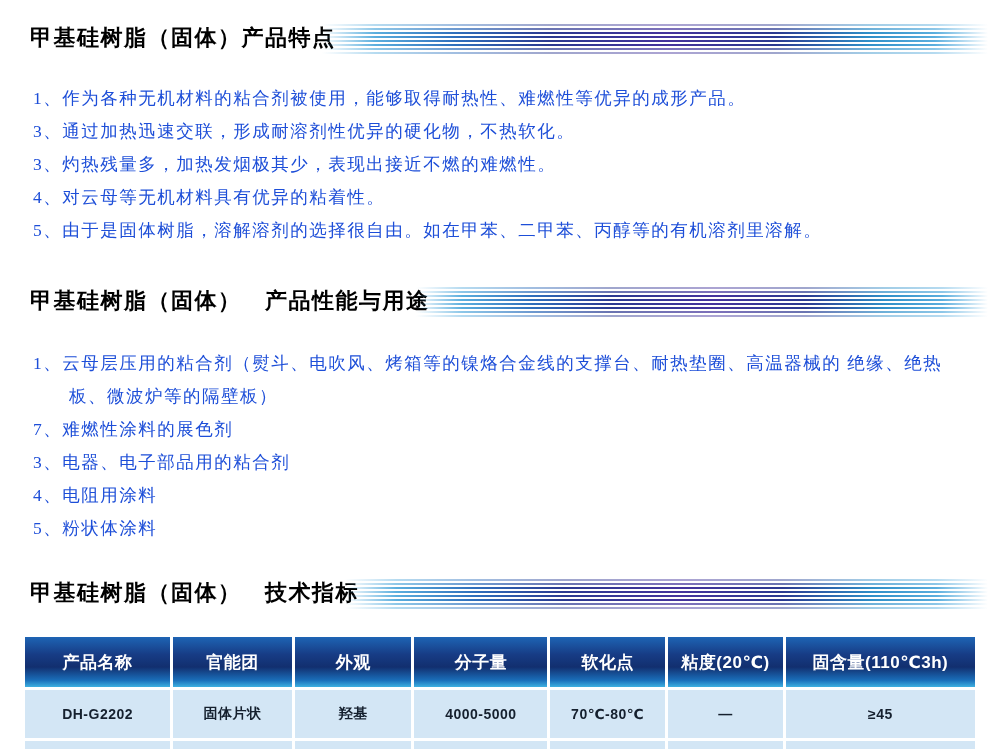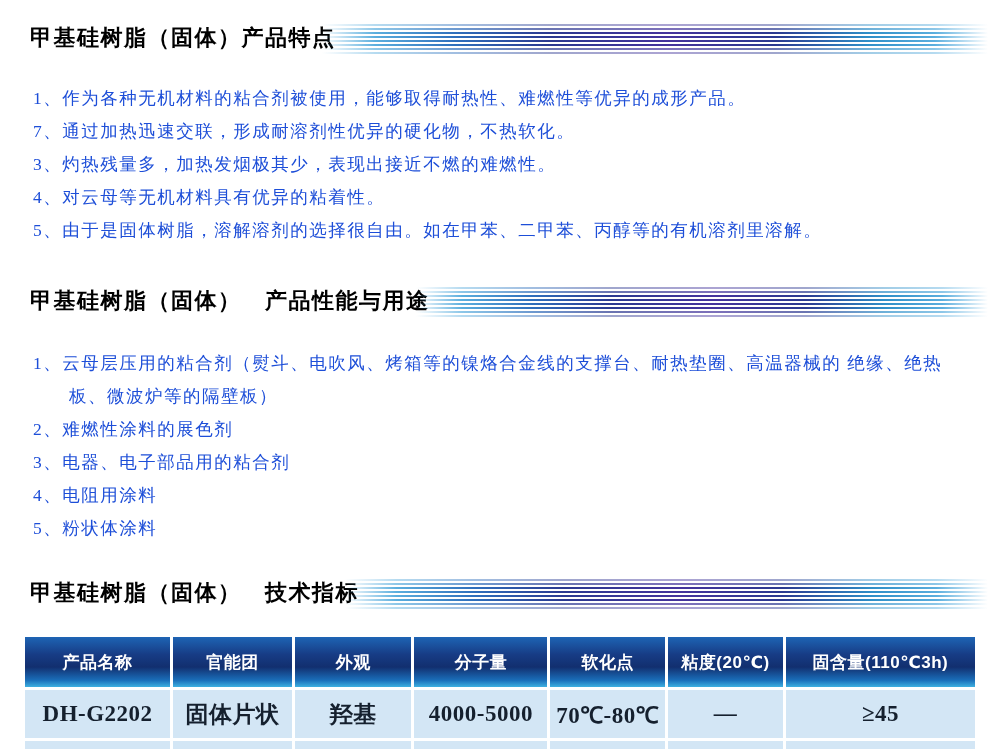--- a/index.html
+++ b/index.html
@@ -74,21 +74,21 @@
   .t-row > div:nth-child(4){flex:0 0 14.3%;}
   .t-row > div:nth-child(5){flex:0 0 12.4%;}
   .t-row > div:nth-child(6){flex:0 0 12.4%;}
   .t-row > div:nth-child(7){flex:1 1 auto;}
   .t-head{
     height:50px;
     background:linear-gradient(180deg,#1e64b4 0%,#173c85 35%,#122f6f 60%,#1a6db8 86%,#3fb0e0 100%);
   }
   .t-head > div{color:#ffffff;font-size:17px;font-weight:bold;letter-spacing:.5px;background:transparent;}
   .t-body{height:48px;}
-  .t-body > div{background:var(--rowbg);color:var(--cellink);font-size:23px;font-weight:bold;letter-spacing:.5px;font-family:Liberation Serif, serif;}
+  .t-body > div{background:var(--rowbg);color:var(--cellink);font-size:14px;font-weight:bold;letter-spacing:.5px;}
   .t-foot{height:8px;}
   .t-foot > div{background:var(--rowbg);}
 </style>
 </head>
 <body>
 
 <div class="page">
 
   <div class="sec-header">
     <div class="sec-title">甲基硅树脂（固体）产品特点</div>
@@ -99,21 +99,21 @@
       <span class="stripe-line"></span>
       <span class="stripe-line"></span>
       <span class="stripe-line"></span>
       <span class="stripe-line"></span>
       <span class="stripe-line"></span>
     </div>
   </div>
 
   <div class="feature-list">
     <div class="list-item">1、作为各种无机材料的粘合剂被使用，能够取得耐热性、难燃性等优异的成形产品。</div>
-    <div class="list-item">7、通过加热迅速交联，形成耐溶剂性优异的硬化物，不热软化。</div>
+    <div class="list-item">3、通过加热迅速交联，形成耐溶剂性优异的硬化物，不热软化。</div>
     <div class="list-item">3、灼热残量多，加热发烟极其少，表现出接近不燃的难燃性。</div>
     <div class="list-item">4、对云母等无机材料具有优异的粘着性。</div>
     <div class="list-item">5、由于是固体树脂，溶解溶剂的选择很自由。如在甲苯、二甲苯、丙醇等的有机溶剂里溶解。</div>
   </div>
 
   <div class="sec-header gap-s2">
     <div class="sec-title">甲基硅树脂（固体）　产品性能与用途</div>
     <div class="stripes">
       <span class="stripe-line"></span>
       <span class="stripe-line"></span>
@@ -121,21 +121,21 @@
       <span class="stripe-line"></span>
       <span class="stripe-line"></span>
       <span class="stripe-line"></span>
       <span class="stripe-line"></span>
       <span class="stripe-line"></span>
     </div>
   </div>
 
   <div class="feature-list list-2">
     <div class="list-item">1、云母层压用的粘合剂（熨斗、电吹风、烤箱等的镍烙合金线的支撑台、耐热垫圈、高温器械的 绝缘、绝热板、微波炉等的隔壁板）</div>
-    <div class="list-item">2、难燃性涂料的展色剂</div>
+    <div class="list-item">7、难燃性涂料的展色剂</div>
     <div class="list-item">3、电器、电子部品用的粘合剂</div>
     <div class="list-item">4、电阻用涂料</div>
     <div class="list-item">5、粉状体涂料</div>
   </div>
 
   <div class="sec-header gap-s3">
     <div class="sec-title">甲基硅树脂（固体）　技术指标</div>
     <div class="stripes">
       <span class="stripe-line"></span>
       <span class="stripe-line"></span>

